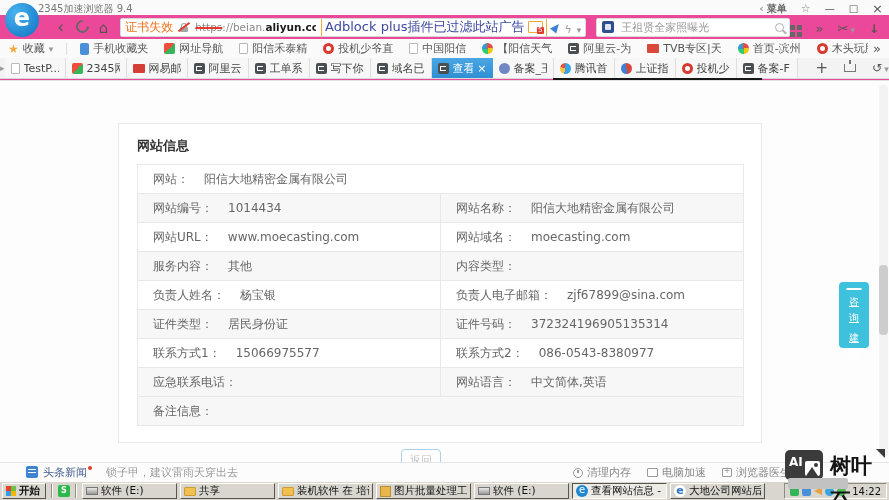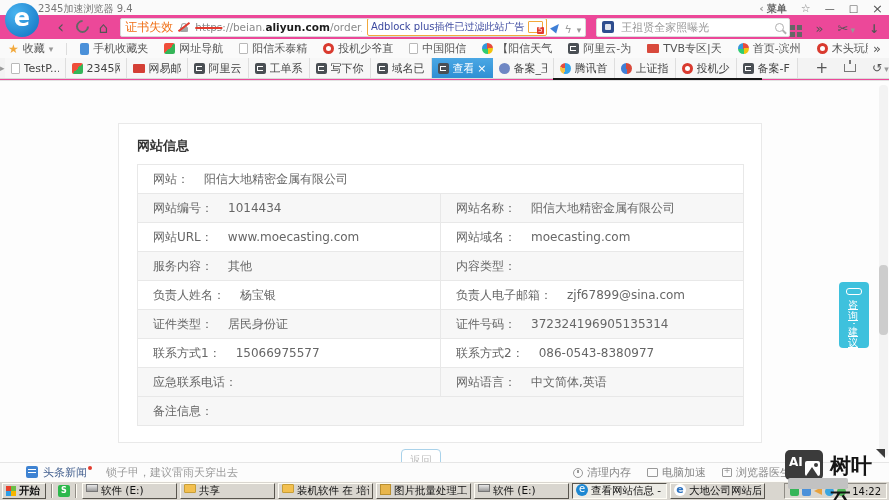--- a/index.html
+++ b/index.html
@@ -32,21 +32,21 @@
     display:flex;align-items:center;padding:0 4px;gap:5px;box-sizing:border-box;overflow:hidden;}
   .cert-warn{color:#f07018;font-size:12px;white-space:nowrap;}
   .lock-wrap{position:relative;width:12px;height:12px;flex:none;}
   .lock-body{position:absolute;left:2px;top:6px;width:8px;height:5px;background:#a5a5a5;border-radius:1px;}
   .lock-arc{position:absolute;left:3px;top:2px;width:4px;height:4px;border:1.5px solid #a5a5a5;border-bottom:none;border-radius:3px 3px 0 0;}
   .lock-slash{position:absolute;left:-1px;top:5px;width:14px;height:2px;background:#e23b2e;transform:rotate(-38deg);}
   .url{flex:1;font-size:10.5px;color:#8a8a8a;white-space:nowrap;overflow:hidden;}
   .url .scheme{color:#8a8a8a;text-decoration:line-through;text-decoration-color:#e23b2e;text-decoration-thickness:2px;}
   .url .domain{color:#1c1c1c;font-weight:bold;}
   .adblock-box{display:flex;align-items:center;gap:3px;border:1px solid #f2a93c;border-radius:2px;padding:1px 3px;flex:none;}
-  .adblock-text{font-size:10px;color:#3d4aa0;white-space:nowrap;}
+  .adblock-text{font-size:13px;color:#3d4aa0;white-space:nowrap;}
   .adb-ic{position:relative;width:13px;height:10px;border:1px solid #f2a93c;border-radius:1px;background:#fff;flex:none;}
   .adb-badge{position:absolute;right:-2px;bottom:-2px;background:#e23b2e;color:#fff;font-size:7px;line-height:7px;padding:0 1px;border-radius:1px;}
   .ic-rocket{width:0;height:0;border-left:4px solid transparent;border-right:4px solid transparent;border-bottom:9px solid #3f7fd6;transform:rotate(40deg);flex:none;}
   .g-lightning::before{content:"ϟ";color:#9a9a9a;font-size:11px;}
   .g-caret::before{content:"▾";color:#999;font-size:9px;}
   .searchbox{margin-left:10px;width:198px;height:19px;background:#fff;border:1px solid #dcdcdc;border-radius:2px;
     display:flex;align-items:center;padding:0 5px;gap:5px;box-sizing:border-box;}
   .hot-ic{width:12px;height:12px;background:#2f4e8f;border-radius:2px;position:relative;flex:none;}
   .hot-ic::after{content:"";position:absolute;inset:3px;background:#fff;opacity:.85;border-radius:1px;}
   .search-input{flex:1;border:none;outline:none;font-size:11px;color:#333;background:transparent;min-width:0;font-family:inherit;}
@@ -131,21 +131,21 @@
   .card-title{padding:13px 0 9px 18px;font-size:13px;font-weight:bold;color:#333;}
   .info-table{margin-left:18px;width:607px;border-collapse:collapse;font-size:12px;color:#666;table-layout:fixed;}
   .info-table td{height:28px;padding:0 0 0 15px;border:1px solid #e8e8e8;background:#fff;overflow:hidden;white-space:nowrap;}
   .info-table tr.gray td{background:#f7f7f7;}
   .cell-value{margin-left:15px;}
   .back-btn{position:absolute;left:401px;top:368px;width:40px;height:24px;background:#fff;border:1px solid #a9d2ea;border-radius:4px;
     color:#c0c0c0;font-size:11px;text-align:center;line-height:22px;box-sizing:border-box;}
   .float-widget{position:absolute;left:839px;top:201px;width:30px;height:66px;background:#3ec1dd;border-radius:4px;
     display:flex;flex-direction:column;align-items:center;padding-top:6px;box-sizing:border-box;color:#fff;}
   .ic-chat{width:14px;height:9px;border:1.5px solid #fff;border-radius:3px;margin-bottom:4px;}
-  .vtext{width:12px;font-size:10px;line-height:11px;word-break:break-all;text-align:left;text-decoration:underline;}
+  .vtext{width:12px;font-size:10px;line-height:16px;word-break:break-all;text-align:center;text-decoration:underline;}
   .w-dot{width:2px;height:2px;background:#fff;border-radius:50%;margin:2px 0;}
   .v-scroll{position:absolute;right:1px;top:4px;width:9px;height:372px;background:#f3f3f3;border-radius:4px;}
   .v-thumb{position:absolute;right:0;top:180px;width:9px;height:70px;background:#cdcdcd;border-radius:4px;}
 
   
   .statusbar{position:absolute;top:462px;left:0;right:0;height:19px;background:#fcfcfc;border-top:1px solid #e6e6e6;
     display:flex;align-items:center;font-size:11px;color:#888;padding-left:26px;box-sizing:border-box;}
   .sb-news{color:#44608f;margin-left:5px;}
   .sb-dot{width:4px;height:4px;background:#e23b2e;border-radius:50%;align-self:flex-start;margin:3px 0 0 1px;}
   .sb-msg{margin-left:14px;color:#9a9a9a;}
@@ -163,21 +163,21 @@
   .wm-bar{position:absolute;left:788px;top:478px;width:60px;height:11px;background:#c2c2c2;border-radius:2px;z-index:61;}
 
   
   .taskbar{position:absolute;top:481px;left:0;right:0;height:19px;background:#d9d6cf;border-top:1px solid #fdfcf8;
     display:flex;align-items:center;gap:3px;padding:0 2px;font-size:10.5px;color:#111;box-sizing:border-box;}
   .raised{border:1px solid;border-color:#fffdf5 #58554e #58554e #fffdf5;background:#d9d6cf;box-sizing:border-box;}
   .start-btn{width:44px;height:16px;display:flex;align-items:center;gap:3px;padding:0 3px;font-weight:bold;flex:none;}
   .flag{width:10px;height:10px;flex:none;background:conic-gradient(#6cbe45 0 90deg,#f7b500 90deg 180deg,#2e9fe8 180deg 270deg,#e8402a 270deg 360deg);}
   .tb-sep{width:1px;height:14px;background:#8f8c85;border-right:1px solid #fffdf5;margin:0 2px;flex:none;}
   .task-btns{display:flex;gap:3px;flex:none;}
-  .task-btn{width:95px;height:16px;display:flex;gap:3px;padding:0 3px;overflow:hidden;white-space:nowrap;flex:none;}
+  .task-btn{width:95px;height:16px;display:flex;align-items:center;gap:3px;padding:0 3px;overflow:hidden;white-space:nowrap;flex:none;}
   .task-btn.active{border-color:#58554e #fffdf5 #fffdf5 #58554e;background:#ecebe5;}
   .tb-label{overflow:hidden;}
   .tray{margin-left:auto;height:16px;display:flex;align-items:center;gap:3px;padding:0 5px;
     border:1px solid;border-color:#8f8c85 #fffdf5 #fffdf5 #8f8c85;box-sizing:border-box;flex:none;}
   .clock{font-size:10px;margin-left:3px;}
 </style>
 </head>
 <body>
 
 <div class="screen">

